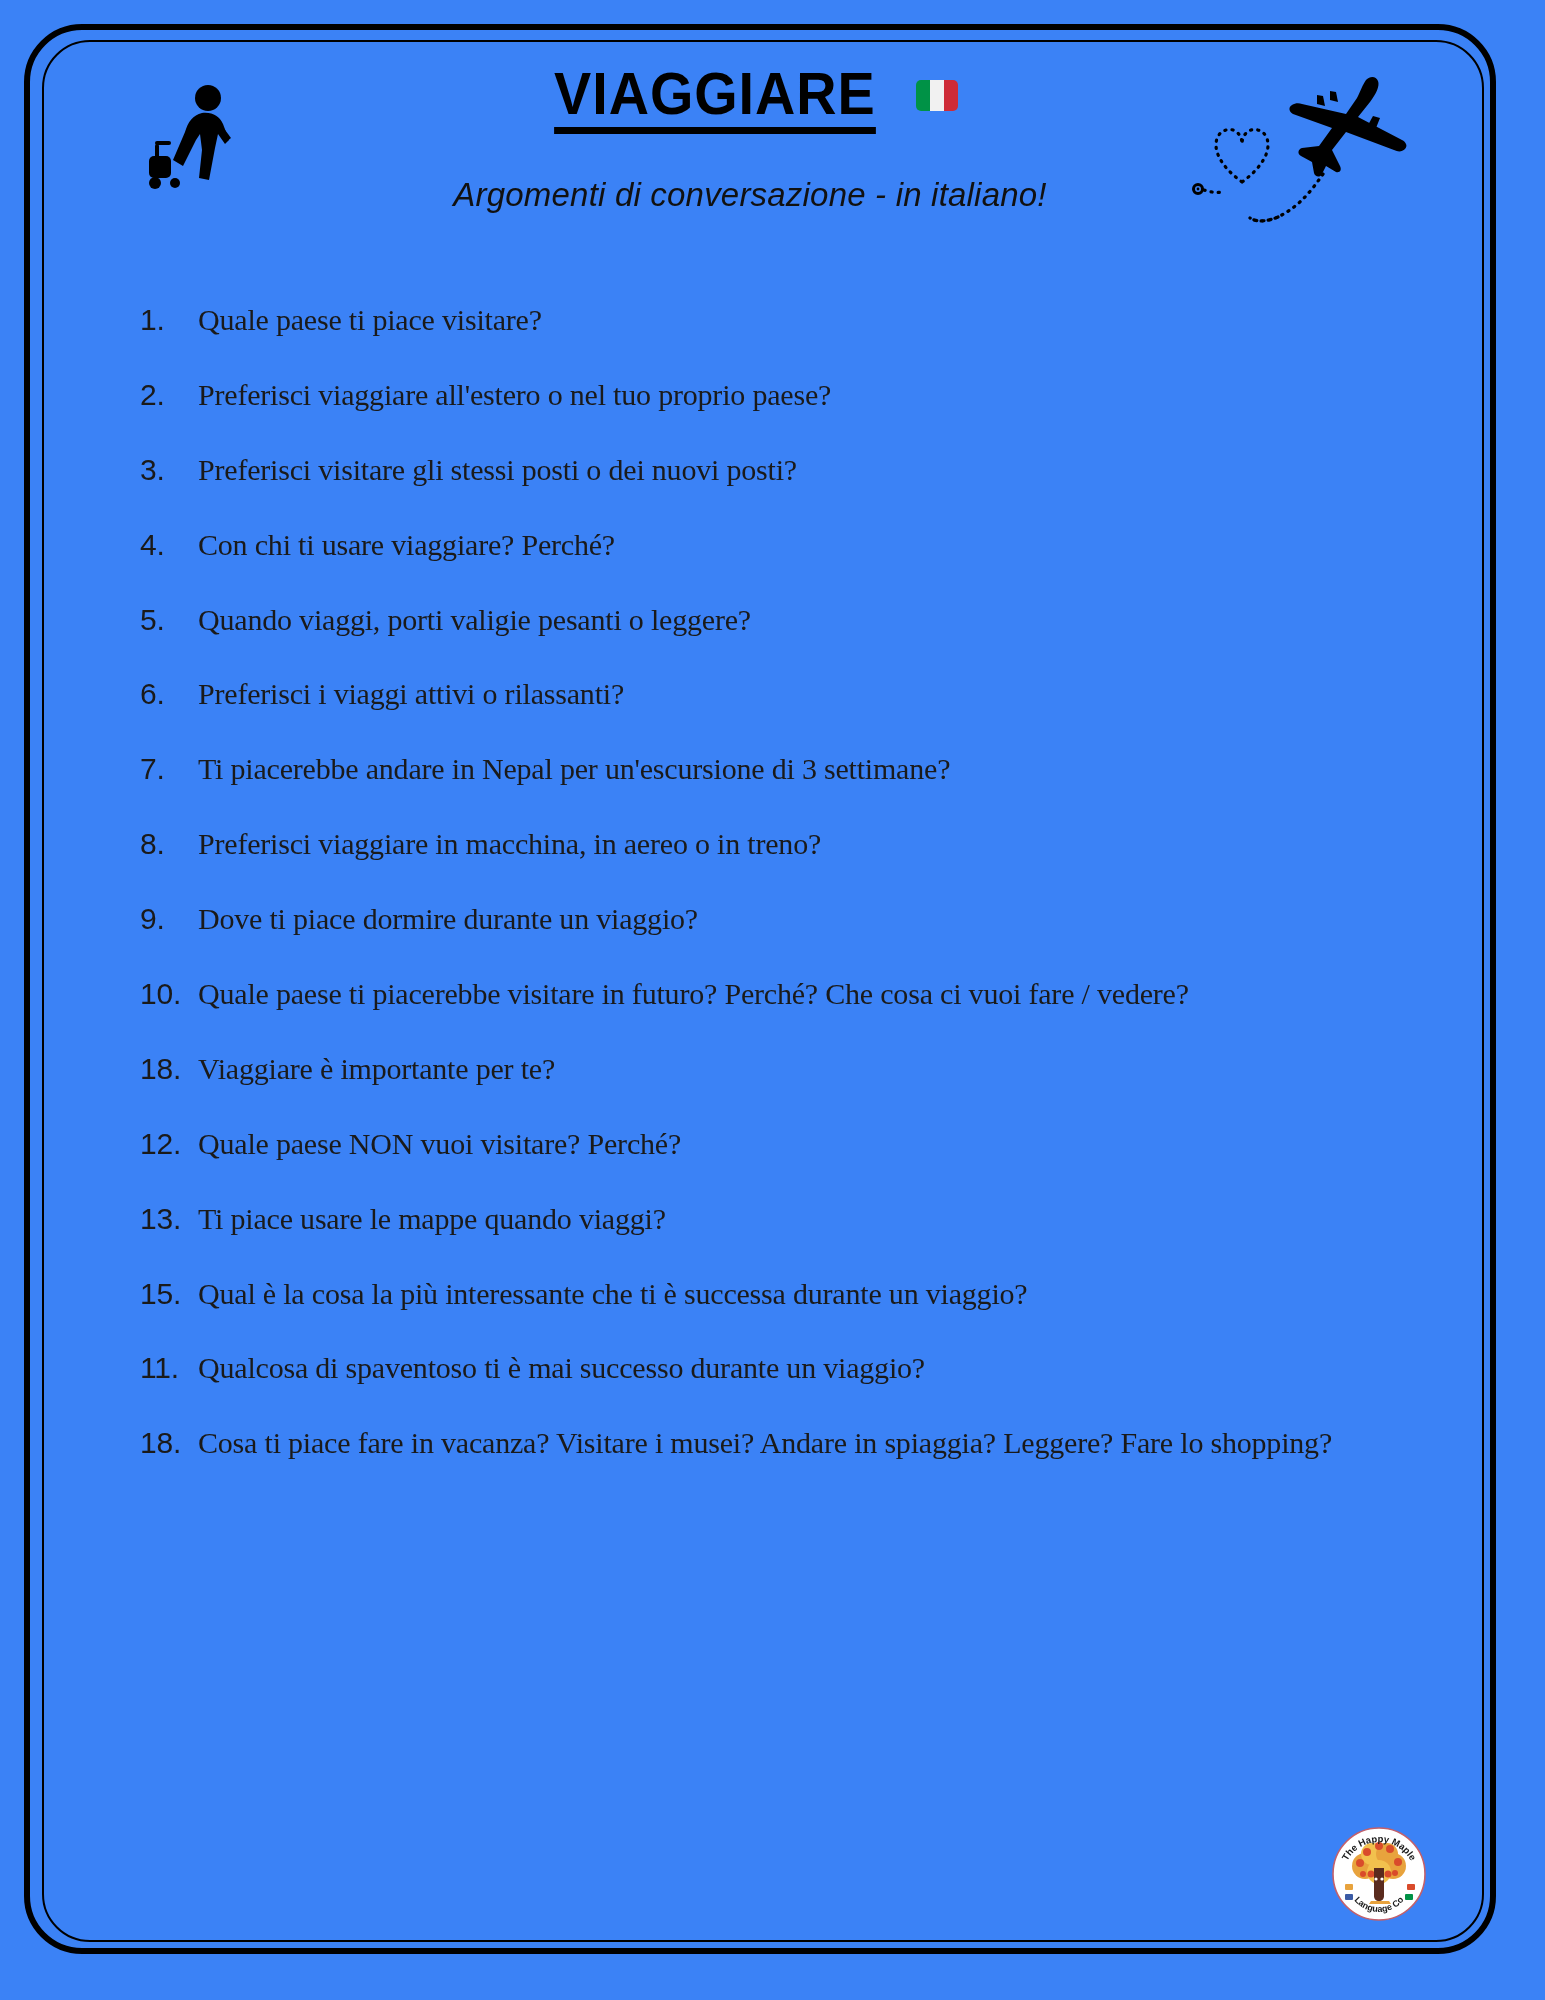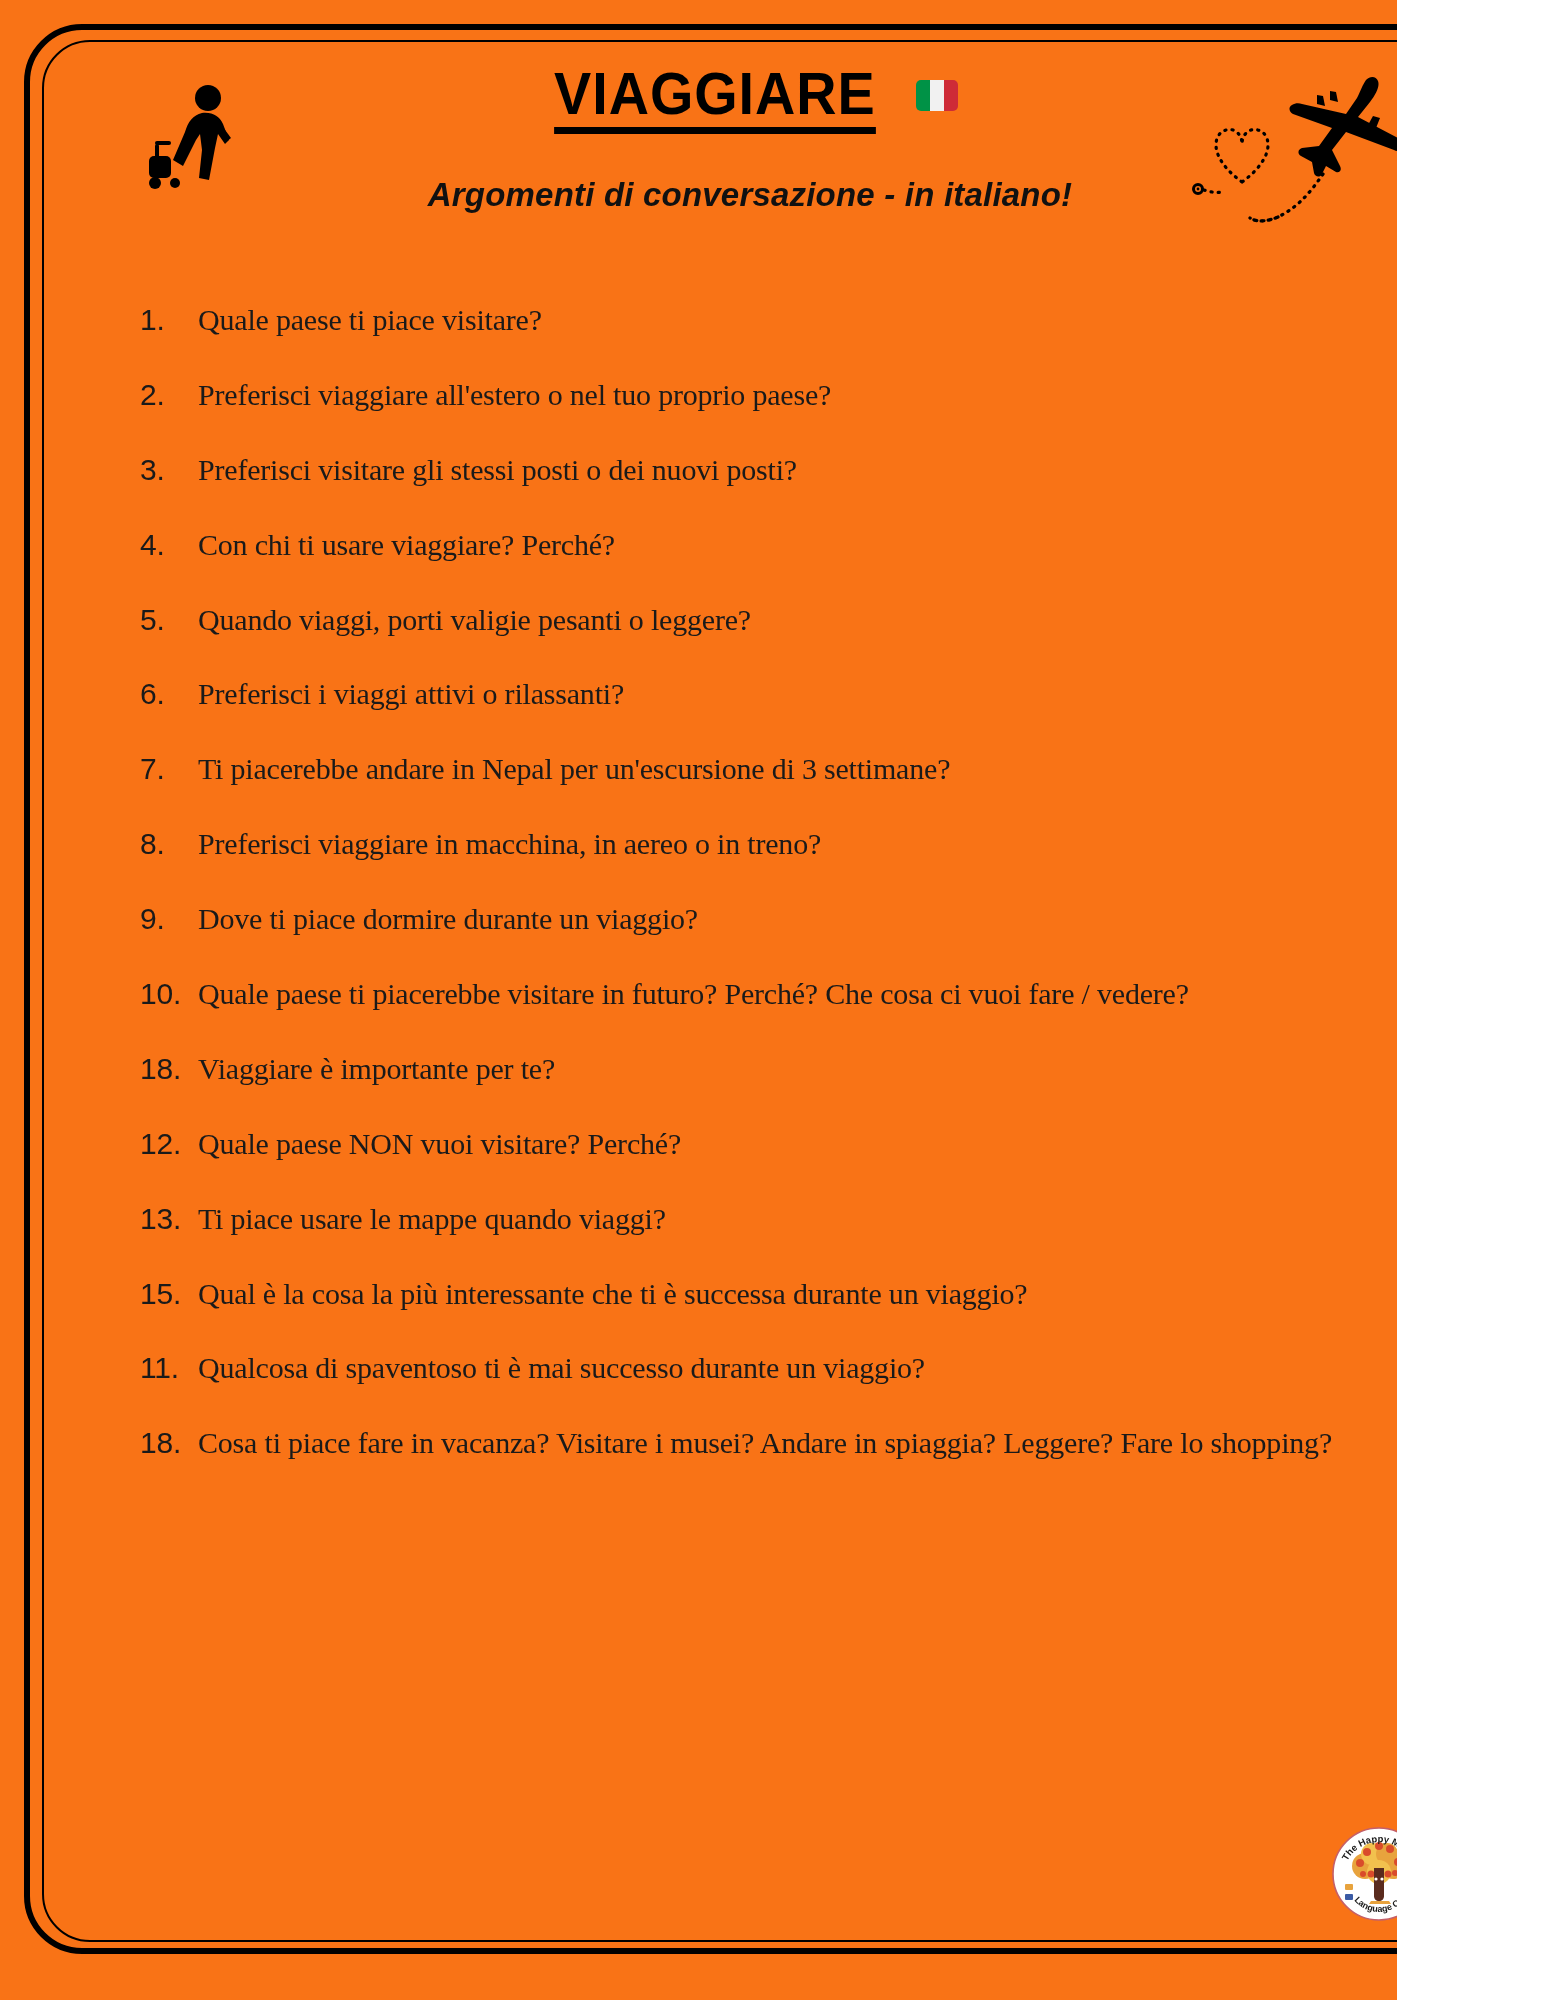--- a/index.html
+++ b/index.html
@@ -6,23 +6,23 @@
   html, body {
     margin: 0;
     padding: 0;
     background: #ffffff;
   }
   body {
     font-family: "Liberation Sans", sans-serif;
   }
   .page {
     position: relative;
-    width: 1397px;
+    width: 1545px;
     height: 2000px;
-    background: #f97316;
+    background: #3b82f6;
     overflow: hidden;
   }
 
   
   .frame-outer {
     position: absolute;
     left: 24px;
     top: 24px;
     width: 1472px;
     height: 1930px;
@@ -102,21 +102,20 @@
   .flag-it i.s2 { left: 33.33%; }
   .flag-it i.s3 { left: 66.66%; }
 
   .doc-subtitle {
     font-family: "Liberation Sans", sans-serif;
     font-style: italic;
     font-size: 33px;
     color: #111111;
     margin-top: 42px;
     letter-spacing: 0.2px;
-    font-weight: bold;
   }
 
   .plane-art {
     position: absolute;
     right: 40px;
     top: 10px;
     width: 250px;
     height: 170px;
   }
 

